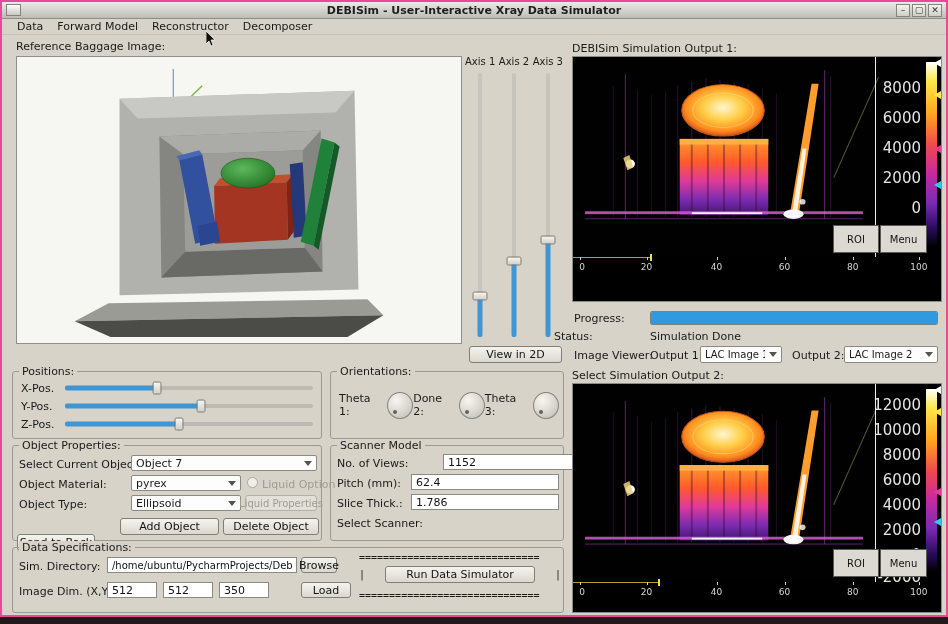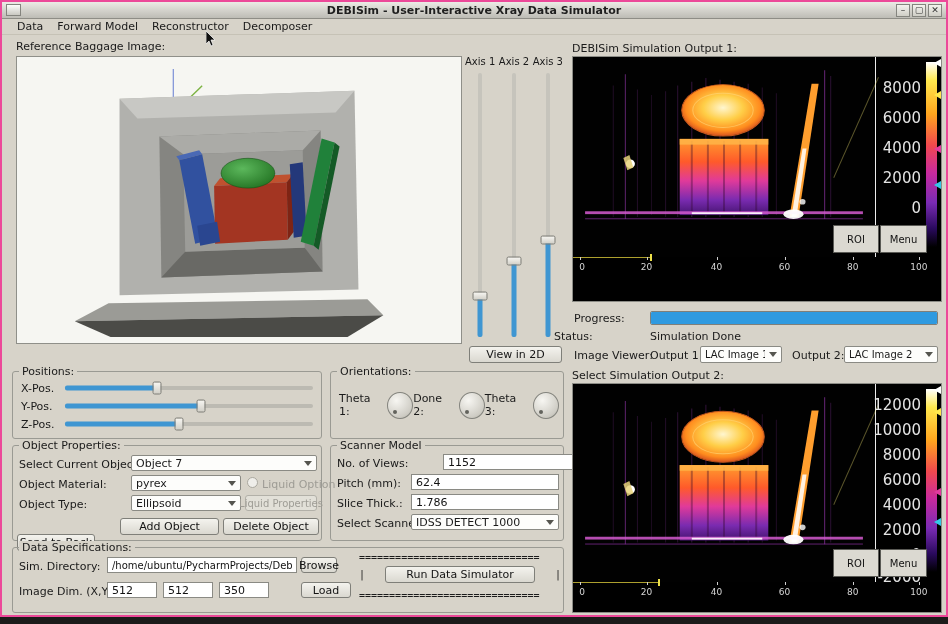--- a/index.html
+++ b/index.html
@@ -286,24 +286,20 @@
 
     <div class="group" style="left:328px;top:410px;width:234px;height:96px">
       <span class="gtitle">Scanner Model</span>
       <span class="lbl" style="left:6px;top:11px">No. of Views:</span>
       <input class="tfield" style="left: 80px; top: 8px; width: 148px; height: 16px; margin-left: 32px;" value="1152">
       <span class="lbl" style="left:6px;top:31px">Pitch (mm):</span>
       <input class="tfield" style="left: 80px; top: 28px; width: 148px; height: 16px;" value="62.4">
       <span class="lbl" style="left:6px;top:51px">Slice Thick.:</span>
       <input class="tfield" style="left: 80px; top: 48px; width: 148px; height: 16px;" value="1.786">
       <span class="lbl" style="left:6px;top:71px">Select Scanner:</span>
-      <div class="combo" style="left:80px;top:68px;width:148px;height:16px">
-        <span class="cval">IDSS DETECT 1000</span>
-        <span class="carrow"></span>
-      </div>
     </div>
 
     <div class="group" style="left:10px;top:512px;width:552px;height:66px">
       <span class="gtitle">Data Specifications:</span>
       <span class="lbl" style="left:6px;top:12px">Sim. Directory:</span>
       <input class="tfield" style="left: 94px; top: 9px; width: 190px; height: 16px; font-size: 10px;" value="/home/ubuntu/PycharmProjects/DebiSim">
       <div class="btn" style="position:absolute;left:288px;top:9px;width:36px;height:16px">Browse</div>
       <span class="lbl" style="left:6px;top:37px">Image Dim. (X,Y,Z):</span>
       <input class="tfield" style="left: 94px; top: 34px; width: 50px; height: 16px;" value="512">
       <input class="tfield" style="left: 150px; top: 34px; width: 50px; height: 16px;" value="512">

